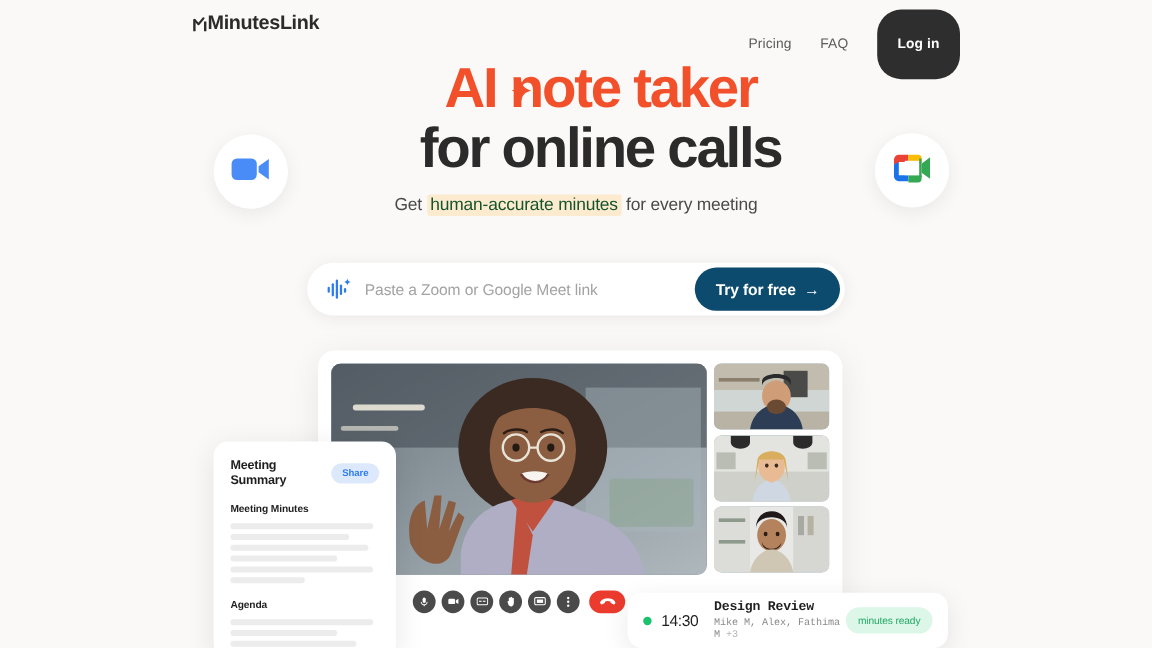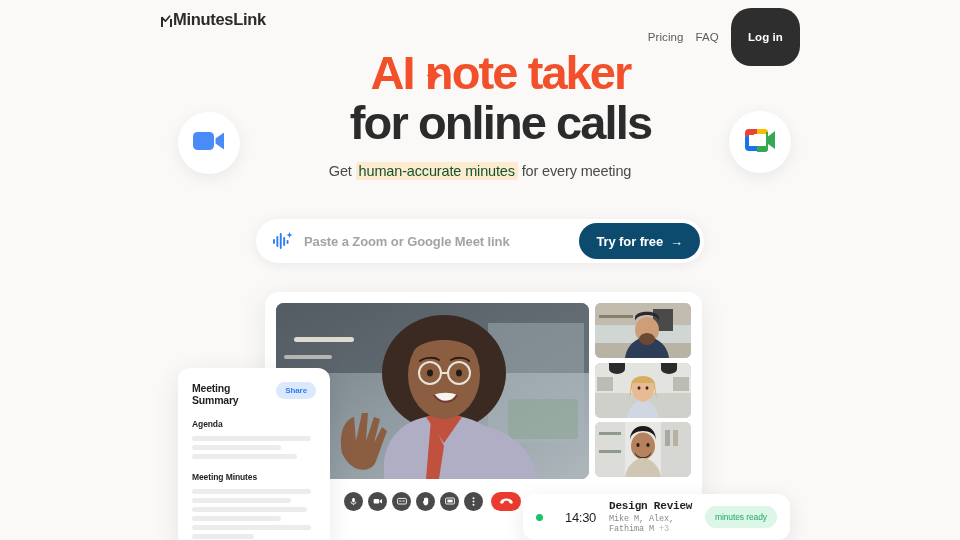--- a/index.html
+++ b/index.html
@@ -20,21 +20,21 @@
   .logo {
     position: absolute; left: 160px; top: 10px;
     display: flex; align-items: center;
     font-size: 16.5px; font-weight: 600; color: #2B2B2B; letter-spacing: -0.3px;
   }
   .logo-mark {
     width: 13px; height: 14px; margin-right: 0px; position: relative; top: 1px;
   }
   .nav-right {
     position: absolute; right: 160px; top: 8px;
-    display: flex; align-items: center; gap: 12px;
+    display: flex; align-items: center; gap: 24px;
   }
   .nav-link {
     font-size: 11.5px; color: #5C5C5C; text-decoration: none; letter-spacing: 0.1px;
   }
   .login-btn {
     background: #2E2E2E; color: #FFFFFF;
     font-size: 11.5px; font-weight: 600;
     padding: 23px 17px; border-radius: 20px; border: none; cursor: pointer;
     letter-spacing: 0.1px;
   }
@@ -71,21 +71,21 @@
     position: absolute; left: 256px; top: 219px;
     width: 448px; height: 44px;
     background: #FFFFFF; border-radius: 26px;
     box-shadow: 0 2px 14px rgba(0,0,0,0.07);
     display: flex; align-items: center; padding: 0 4px 0 16px;
   }
   .wave-icon { width: 22px; height: 20px; flex: 0 0 auto; margin-right: 10px; }
   .search-input {
     flex: 1 1 auto; border: none; outline: none; background: transparent;
     font-family: "Liberation Sans", sans-serif;
-    font-size: 13px; color: #333; letter-spacing: -0.1px; font-weight: bold;
+    font-size: 13px; color: #333; letter-spacing: -0.1px;
   }
   .search-input::placeholder { color: #A3A3A3; }
   .try-btn {
     background: #0c4a6e; color: #fff; border: none; cursor: pointer;
     font-family: "Liberation Sans", sans-serif;
     font-size: 13px; font-weight: 600; letter-spacing: -0.1px;
     height: 36px; padding: 0 17px; border-radius: 20px;
     display: flex; align-items: center; gap: 7px; white-space: nowrap;
   }
 
@@ -121,40 +121,40 @@
     margin-left: 3px; flex: 0 0 auto;
   }
 
   
   .summary-card {
     position: absolute; left: 178px; top: 368px; width: 152px; height: 180px;
     background: #FFFFFF; border-radius: 12px;
     box-shadow: 0 6px 26px rgba(0,0,0,0.09);
     padding: 14px 14px 0 14px; overflow: hidden;
   }
-  .summary-head { display: flex; align-items: flex-start; justify-content: space-between; }
+  .summary-head { display: flex; align-items: center; justify-content: space-between; }
   .summary-title { font-size: 10.5px; font-weight: 700; color: #1F1F1F; letter-spacing: -0.2px; }
   .share-btn {
     background: #DCE9FD; color: #2F7CF0; border: none; cursor: pointer;
     font-family: Liberation Sans, sans-serif;
     font-size: 8px; font-weight: 600; padding: 4px 9px; border-radius: 10px;
     letter-spacing: -0.1px;
   }
   .sec-title { font-size: 8.5px; font-weight: 700; color: #1F1F1F; margin: 13px 0 7px; letter-spacing: -0.1px; }
   .skel { height: 5px; border-radius: 3px; background: #ECECEC; margin-bottom: 4px; }
 
   
   .notif {
     position: absolute; left: 523px; top: 494px; width: 267px; height: 46px;
     background: #FFFFFF; border-radius: 12px;
     box-shadow: 0 6px 22px rgba(0,0,0,0.09);
     display: flex; align-items: center; padding: 0 13px;
   }
   .notif-dot { width: 7px; height: 7px; border-radius: 50%; background: #19C26B; flex: 0 0 auto; }
-  .notif-time { font-size: 13px; font-weight: 500; color: #1F1F1F; margin-left: 22px; letter-spacing: -0.3px; }
+  .notif-time { font-size: 13px; font-weight: 500; color: #1F1F1F; margin-left: 8px; letter-spacing: -0.3px; }
   .notif-body { margin-left: 13px; flex: 1 1 auto; min-width: 0; font-family: Liberation Mono, monospace; }
   .notif-name { font-size: 11px; font-weight: 700; color: #1F1F1F; letter-spacing: -0.2px; }
   .notif-people { font-size: 8.5px; color: #8A8A8A; margin-top: 2px; letter-spacing: -0.1px; }
   .notif-people .plus { color: #B5B5B5; }
   .badge {
     background: #DCF6E7; color: #22A967; flex: 0 0 auto;
     font-size: 8.5px; font-weight: 500; padding: 6px 10px; border-radius: 12px;
     letter-spacing: -0.1px;
   }
 </style>
@@ -379,34 +379,34 @@
         </div>
       </div>
     </div>
 
     <div class="summary-card">
       <div class="summary-head">
         <span class="summary-title">Meeting Summary</span>
         <button class="share-btn">Share</button>
       </div>
       <div>
-        <div class="sec-title">Agenda</div>
-        <div class="skel" style="width:96%"></div>
-        <div class="skel" style="width:72%"></div>
-        <div class="skel" style="width:85%"></div>
-      </div>
-      <div>
         <div class="sec-title">Meeting Minutes</div>
         <div class="skel" style="width:96%"></div>
         <div class="skel" style="width:80%"></div>
         <div class="skel" style="width:93%"></div>
         <div class="skel" style="width:72%"></div>
         <div class="skel" style="width:96%"></div>
         <div class="skel" style="width:50%"></div>
       </div>
+      <div>
+        <div class="sec-title">Agenda</div>
+        <div class="skel" style="width:96%"></div>
+        <div class="skel" style="width:72%"></div>
+        <div class="skel" style="width:85%"></div>
+      </div>
     </div>
 
     <div class="notif">
       <span class="notif-dot"></span>
       <span class="notif-time">14:30</span>
       <div class="notif-body">
         <div class="notif-name">Design Review</div>
         <div class="notif-people"><span>Mike M, Alex, Fathima M</span> <span class="plus">+3</span></div>
       </div>
       <span class="badge">minutes ready</span>

